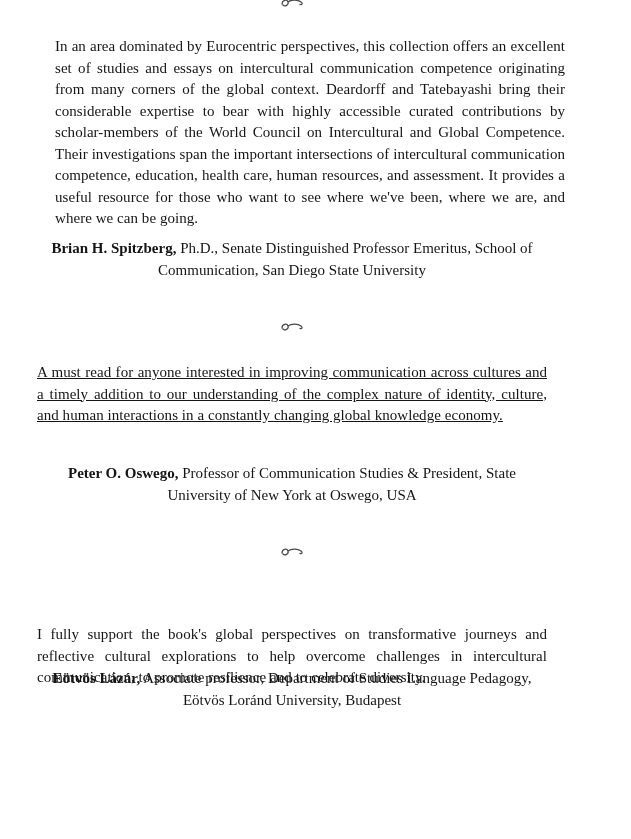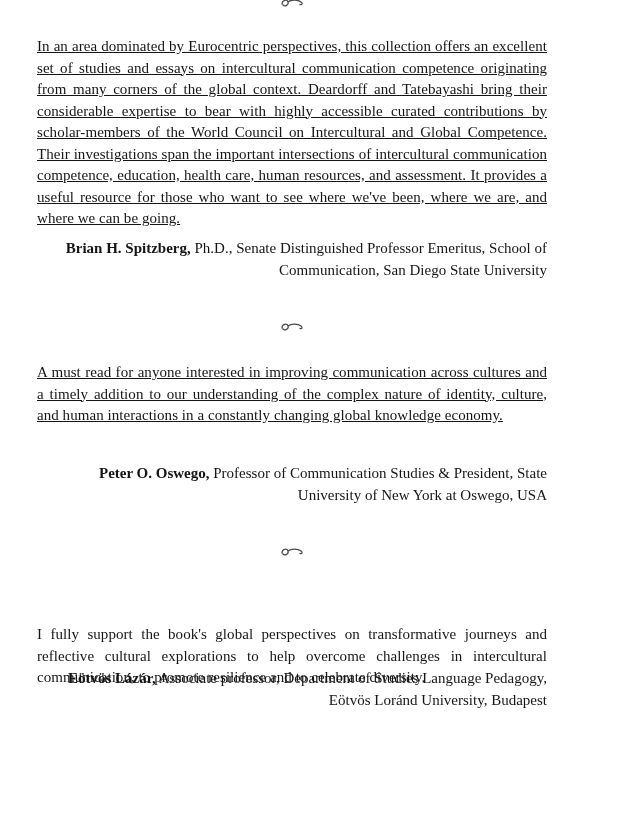--- a/index.html
+++ b/index.html
@@ -48,26 +48,26 @@
     font-size: 15px;
     line-height: 21.5px;
     text-align: justify;
     text-justify: inter-word;
     margin: 0;
     letter-spacing: 0.05px;
   }
   .attrib {
     font-size: 15px;
     line-height: 21.5px;
-    text-align: right;
+    text-align: center;
     margin: 0;
   }
   .attrib .nm { font-weight: bold; }
 
-  .blk-1 { position: absolute; left: 0; top: 36px; width: 510px; text-decoration: underline; }
+  .blk-1 { position: absolute; left: 18px; top: 36px; width: 510px; }
   .blk-1-attrib { position: absolute; left: 0; top: 238px; width: 510px; }
   .orn-1 { position: absolute; left: 0; top: 318px; width: 510px; }
   .blk-2 { position: absolute; left: 0; top: 362px; width: 510px; text-decoration: underline; }
   .blk-2-attrib { position: absolute; left: 0; top: 463px; width: 510px; }
   .orn-2 { position: absolute; left: 0; top: 543px; width: 510px; }
   .blk-3 { position: absolute; left: 0; top: 588px; width: 510px; margin-top: 36px; }
   .blk-3-attrib { position: absolute; left: 0; top: 668px; width: 510px; }
 </style>
 </head>
 <body>

